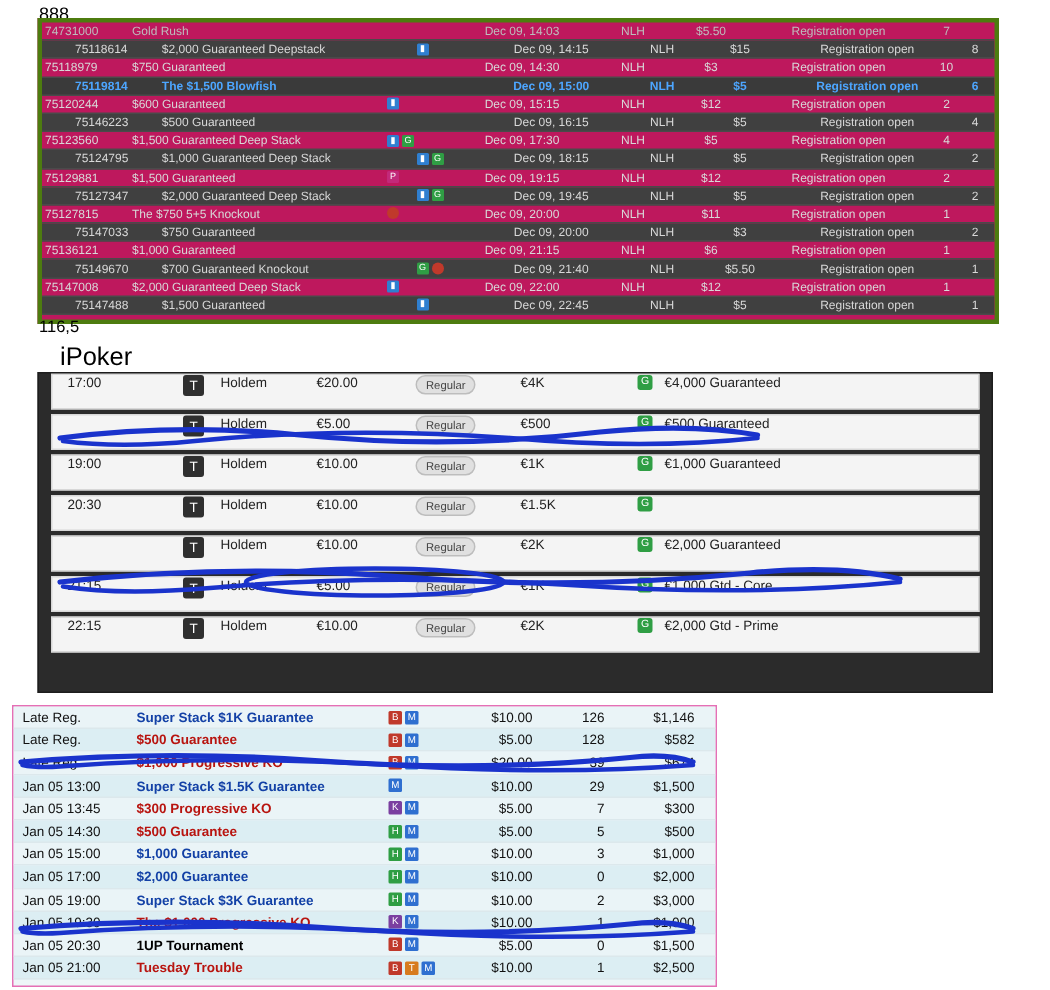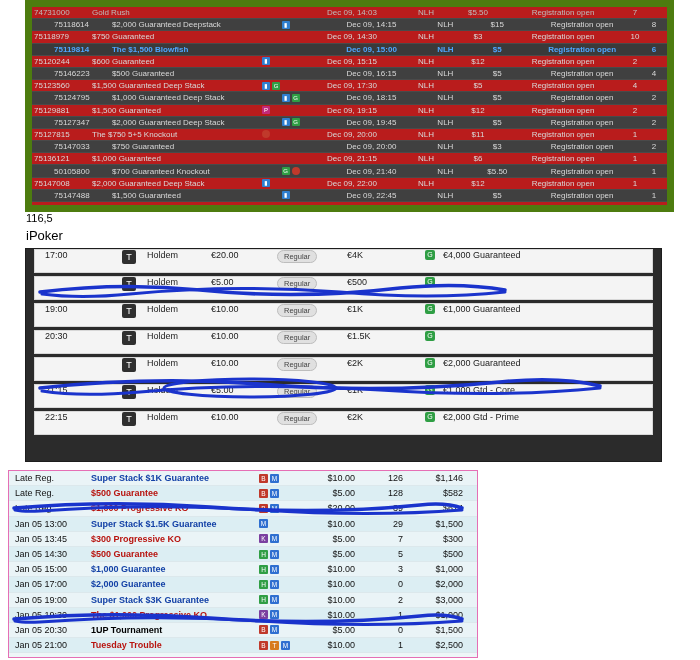--- a/index.html
+++ b/index.html
@@ -23,25 +23,25 @@
     top: 2px;
     font-size: 12px;
     color: #000;
     font-weight: normal;
   }
 
   
   .panel1 {
     position: absolute;
     left: 25px;
-    top: 0;
+    top: 12px;
     width: 635px;
     height: 198px;
-    background: #b91c1c;
-    border: 7px solid #4d7c0f;
+    background: #be185d;
+    border: 3px solid #4d7c0f;
     overflow: hidden;
   }
   .p1-row {
     display: flex;
     align-items: center;
     height: 12.2px;
     font-size: 8px;
     color: #d8d8d8;
     border-bottom: 1px solid #4a4a4a;
     box-sizing: border-box;
@@ -74,22 +74,22 @@
   .ic-red  { background: #c0392b; border-radius: 50%; }
 
   
   .label-1165 {
     position: absolute;
     left: 26px; top: 212px;
     font-size: 11px; color: #000;
   }
   .label-ipoker {
     position: absolute;
-    left: 26px; top: 228px;
-    font-size: 13px; color: #000;
+    left: 40px; top: 228px;
+    font-size: 17px; color: #000;
   }
 
   
   .panel2 {
     position: absolute;
     left: 25px;
     top: 248px;
     width: 635px;
     height: 212px;
     background: #2b2b2b;
@@ -345,21 +345,21 @@
           <div class="c-id">75136121</div>
           <div class="c-name">$1,000 Guaranteed</div>
           <div class="c-icons"></div>
           <div class="c-date">Dec 09, 21:15</div>
           <div class="c-game">NLH</div>
           <div class="c-buy">$6</div>
           <div class="c-stat">Registration open</div>
           <div class="c-players">1</div>
         </div>
         <div class="p1-row alt">
-          <div class="c-id">50105800</div>
+          <div class="c-id">75149670</div>
           <div class="c-name">$700 Guaranteed Knockout</div>
           <div class="c-icons">
             <span class="mini-icon ic-green">G</span>
             <span class="mini-icon ic-red"></span>
           </div>
           <div class="c-date">Dec 09, 21:40</div>
           <div class="c-game">NLH</div>
           <div class="c-buy">$5.50</div>
           <div class="c-stat">Registration open</div>
           <div class="c-players">1</div>
@@ -415,20 +415,21 @@
           <div class="p2-icon">
             <span class="tbadge">T</span>
           </div>
           <div class="p2-game">Holdem</div>
           <div class="p2-buy">€5.00</div>
           <div class="p2-type"><span class="pill">Regular</span></div>
           <div class="p2-prize">€500</div>
           <div class="p2-flag">
             <span class="gflag">G</span>
           </div>
+          <div class="p2-desc">€500 Guaranteed</div>
         </div>
         <div class="p2-row">
           <div class="p2-time">19:00</div>
           <div class="p2-icon">
             <span class="tbadge">T</span>
           </div>
           <div class="p2-game">Holdem</div>
           <div class="p2-buy">€10.00</div>
           <div class="p2-type"><span class="pill">Regular</span></div>
           <div class="p2-prize">€1K</div>

